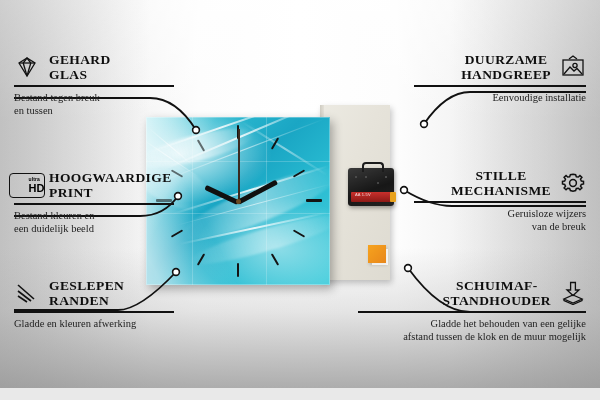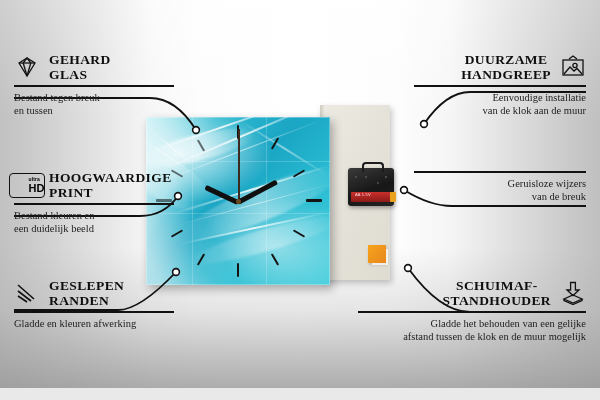--- a/index.html
+++ b/index.html
@@ -261,25 +261,36 @@
         </svg>
       </div>
       <div class="title">
         <div>DUURZAME</div>
         <div>HANDGREEP</div>
       </div>
     </div>
     <div class="rule" style="width:172px;"></div>
     <div class="desc">
       <div>Eenvoudige installatie</div>
-      <div>van de klok aan de muur</div>
     </div>
   </div>
 
   <div class="callout right" style="right:14px;top:168px;width:172px;">
+    <div class="head">
+      <div class="icon">
+        <svg width="26" height="24" viewBox="0 0 26 24" fill="none" stroke="#111" stroke-width="1.5">
+          <path d="M13,3.2 l2.6,0.55 0.75,2.1 2.0,0.2 1.6,-1.5 1.95,1.85 -1.4,1.7 0.85,1.85 2.15,0.35 0,2.7 -2.15,0.4 -0.85,1.85 1.4,1.7 -1.95,1.85 -1.6,-1.5 -2.0,0.2 -0.75,2.1 -2.6,0.55 -2.6,-0.55 -0.75,-2.1 -2.0,-0.2 -1.6,1.5 -1.95,-1.85 1.4,-1.7 -0.85,-1.85 -2.15,-0.4 0,-2.7 2.15,-0.35 0.85,-1.85 -1.4,-1.7 1.95,-1.85 1.6,1.5 2.0,-0.2 0.75,-2.1 Z"></path>
+          <circle cx="13" cy="12" r="3.4"></circle>
+        </svg>
+      </div>
+      <div class="title">
+        <div>STILLE</div>
+        <div>MECHANISME</div>
+      </div>
+    </div>
     <div class="rule" style="width:172px;"></div>
     <div class="desc">
       <div>Geruisloze wijzers</div>
       <div>van de breuk</div>
     </div>
   </div>
 
   <div class="callout right" style="right:14px;top:278px;width:228px;">
     <div class="head">
       <div class="icon">

